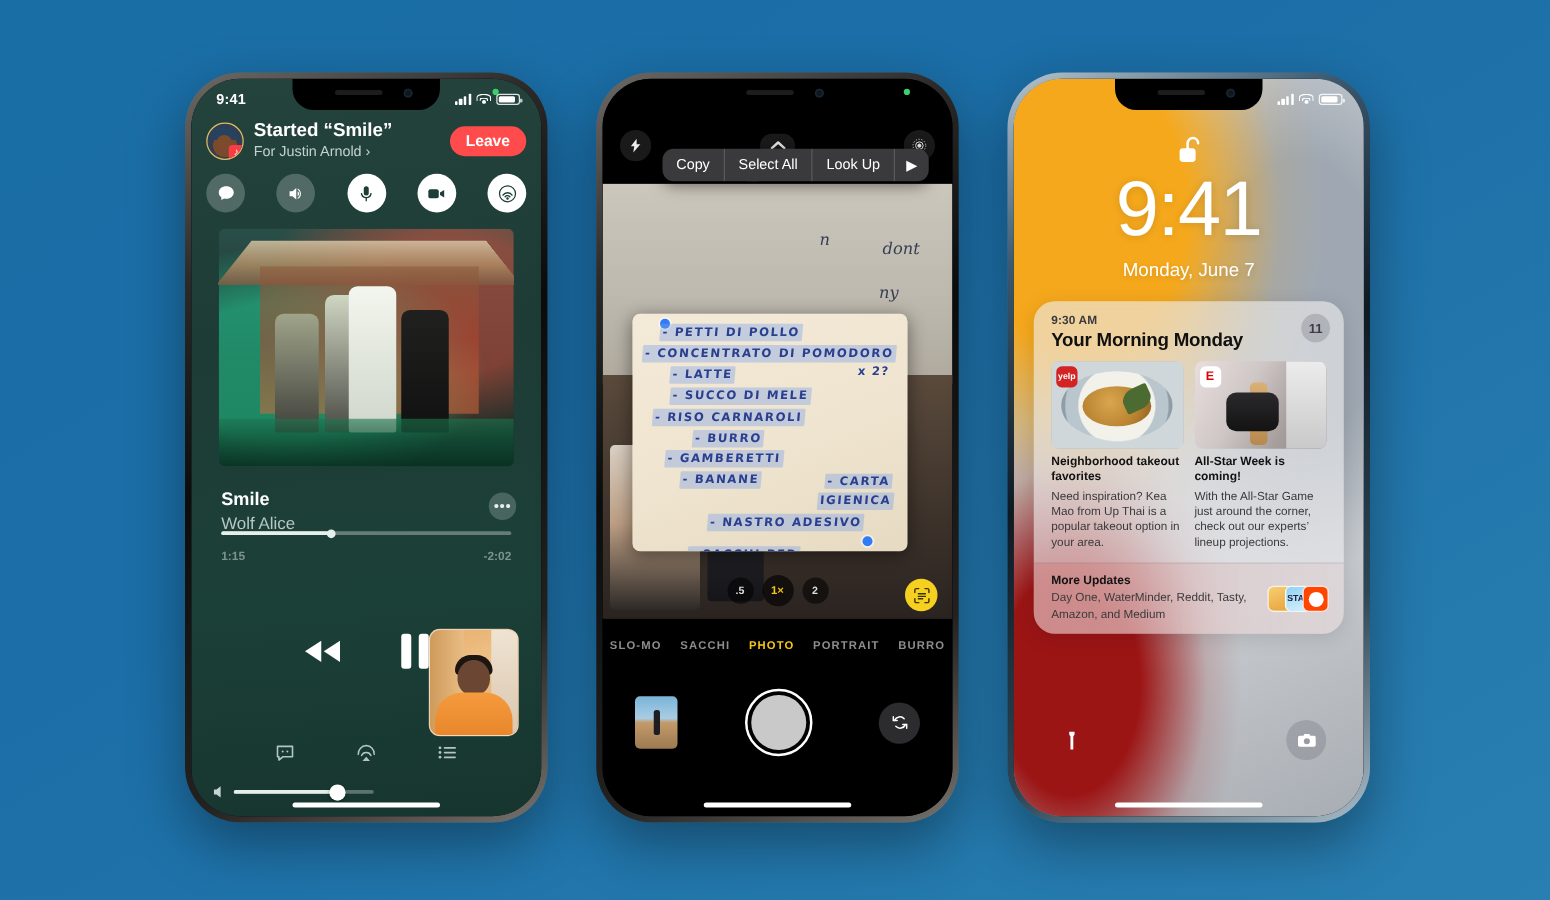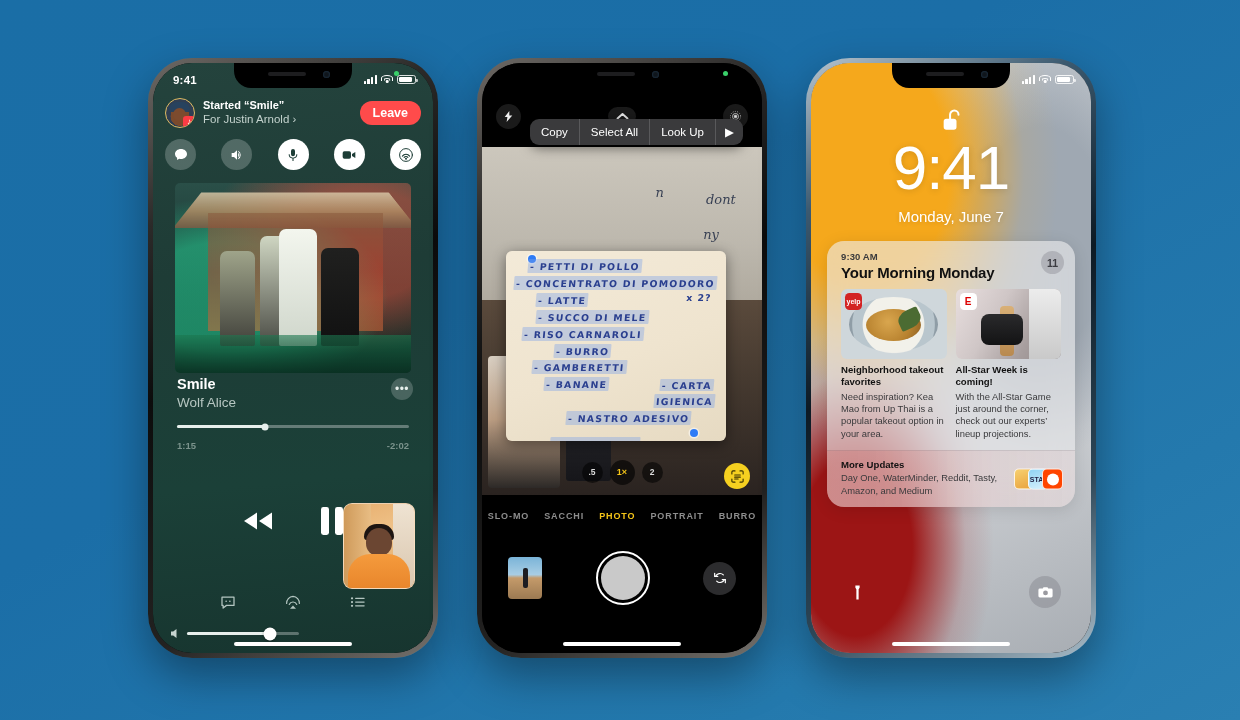--- a/index.html
+++ b/index.html
@@ -90,21 +90,21 @@
     border:1.6px solid #e0bb63;overflow:hidden;
   }
   .avatar .hair{position:absolute;left:3px;top:2.5px;width:21px;height:10px;
     border-radius:11px 11px 3px 3px;background:#27425e;}
   .avatar .face{position:absolute;left:7px;top:9px;width:13px;height:13px;
     border-radius:50%;background:#7c4b2e;}
   .avatar .badge{position:absolute;right:-1px;bottom:-1px;width:12px;height:12px;
     border-radius:3px;background:#fc3c44;display:flex;align-items:center;
     justify-content:center;color:#fff;font-size:8px;line-height:1;}
   .sp-text{flex:1;min-width:0;}
-  .sp-title{font-size:11px;font-weight:bold;color:#fff;line-height:1.25;}
+  .sp-title{font-size:15px;font-weight:bold;color:#fff;line-height:1.25;}
   .sp-sub{font-size:11.5px;color:#c3d2cd;line-height:1.3;white-space:nowrap;
           overflow:hidden;text-overflow:ellipsis;}
   .leave-btn{
     flex:none;background:#ff4b4b;color:#fff;font-size:12.5px;font-weight:600;
     padding:5px 13px;border-radius:14px;border:none;
   }
   .ctl-row{
     position:absolute;top:76px;left:12px;right:12px;
     display:flex;justify-content:space-between;align-items:center;
   }
@@ -129,21 +129,21 @@
   .aa-wall{position:absolute;left:14%;right:12%;top:16%;bottom:22%;
     background:linear-gradient(180deg,#8a5a3c,#b3432e 50%,#d2683a);opacity:.55;}
   .aa-fig{position:absolute;bottom:14%;border-radius:7px 7px 2px 2px;}
   .aa-f1{left:19%;width:15%;height:50%;background:linear-gradient(180deg,#9fa48a,#40403a);}
   .aa-f2{left:36%;width:11%;height:58%;background:linear-gradient(180deg,#cfd6c2,#4a4b44);}
   .aa-f3{left:44%;width:16%;height:62%;background:linear-gradient(180deg,#f3f6ee,#cfd6cb);}
   .aa-f4{left:62%;width:16%;height:52%;background:linear-gradient(180deg,#20201f,#111);}
   .aa-grass{position:absolute;left:0;right:0;bottom:0;height:20%;
     background:linear-gradient(180deg,rgba(28,120,80,.6),rgba(10,50,35,.9));}
   .track-row{
-    position:absolute;left:24px;right:20px;top:312px;
+    position:absolute;left:24px;right:20px;top:328px;
     display:flex;align-items:flex-start;justify-content:space-between;
   }
   .track-title{font-size:14.5px;font-weight:bold;color:#fff;line-height:1.3;}
   .track-artist{font-size:13.5px;color:#b7c7c2;line-height:1.35;}
   .more-btn{
     width:22px;height:22px;border-radius:50%;background:rgba(255,255,255,.2);
     color:#e7efec;font-size:12px;display:flex;align-items:center;justify-content:center;
     letter-spacing:.5px;margin-top:3px;
   }
   .scrub{position:absolute;left:24px;right:24px;top:362px;}

